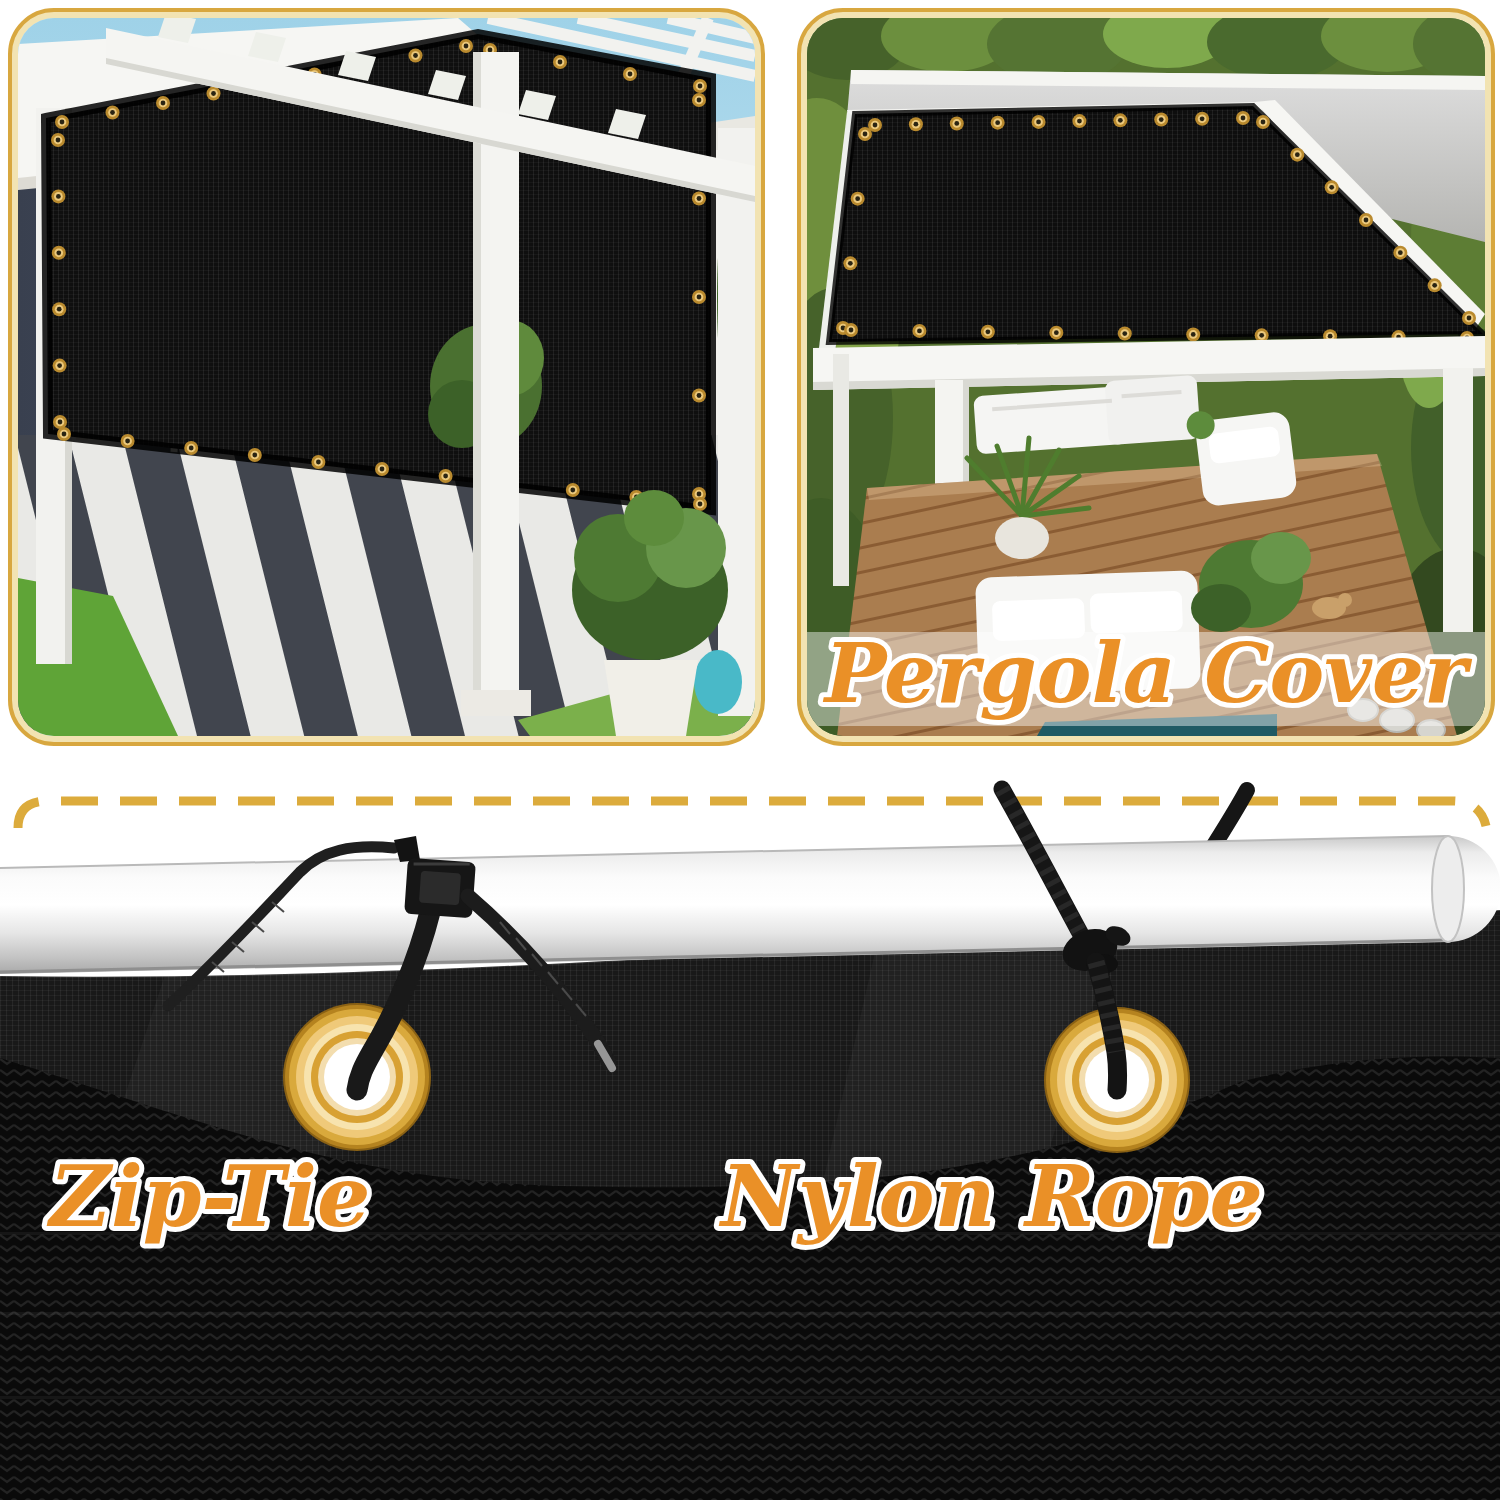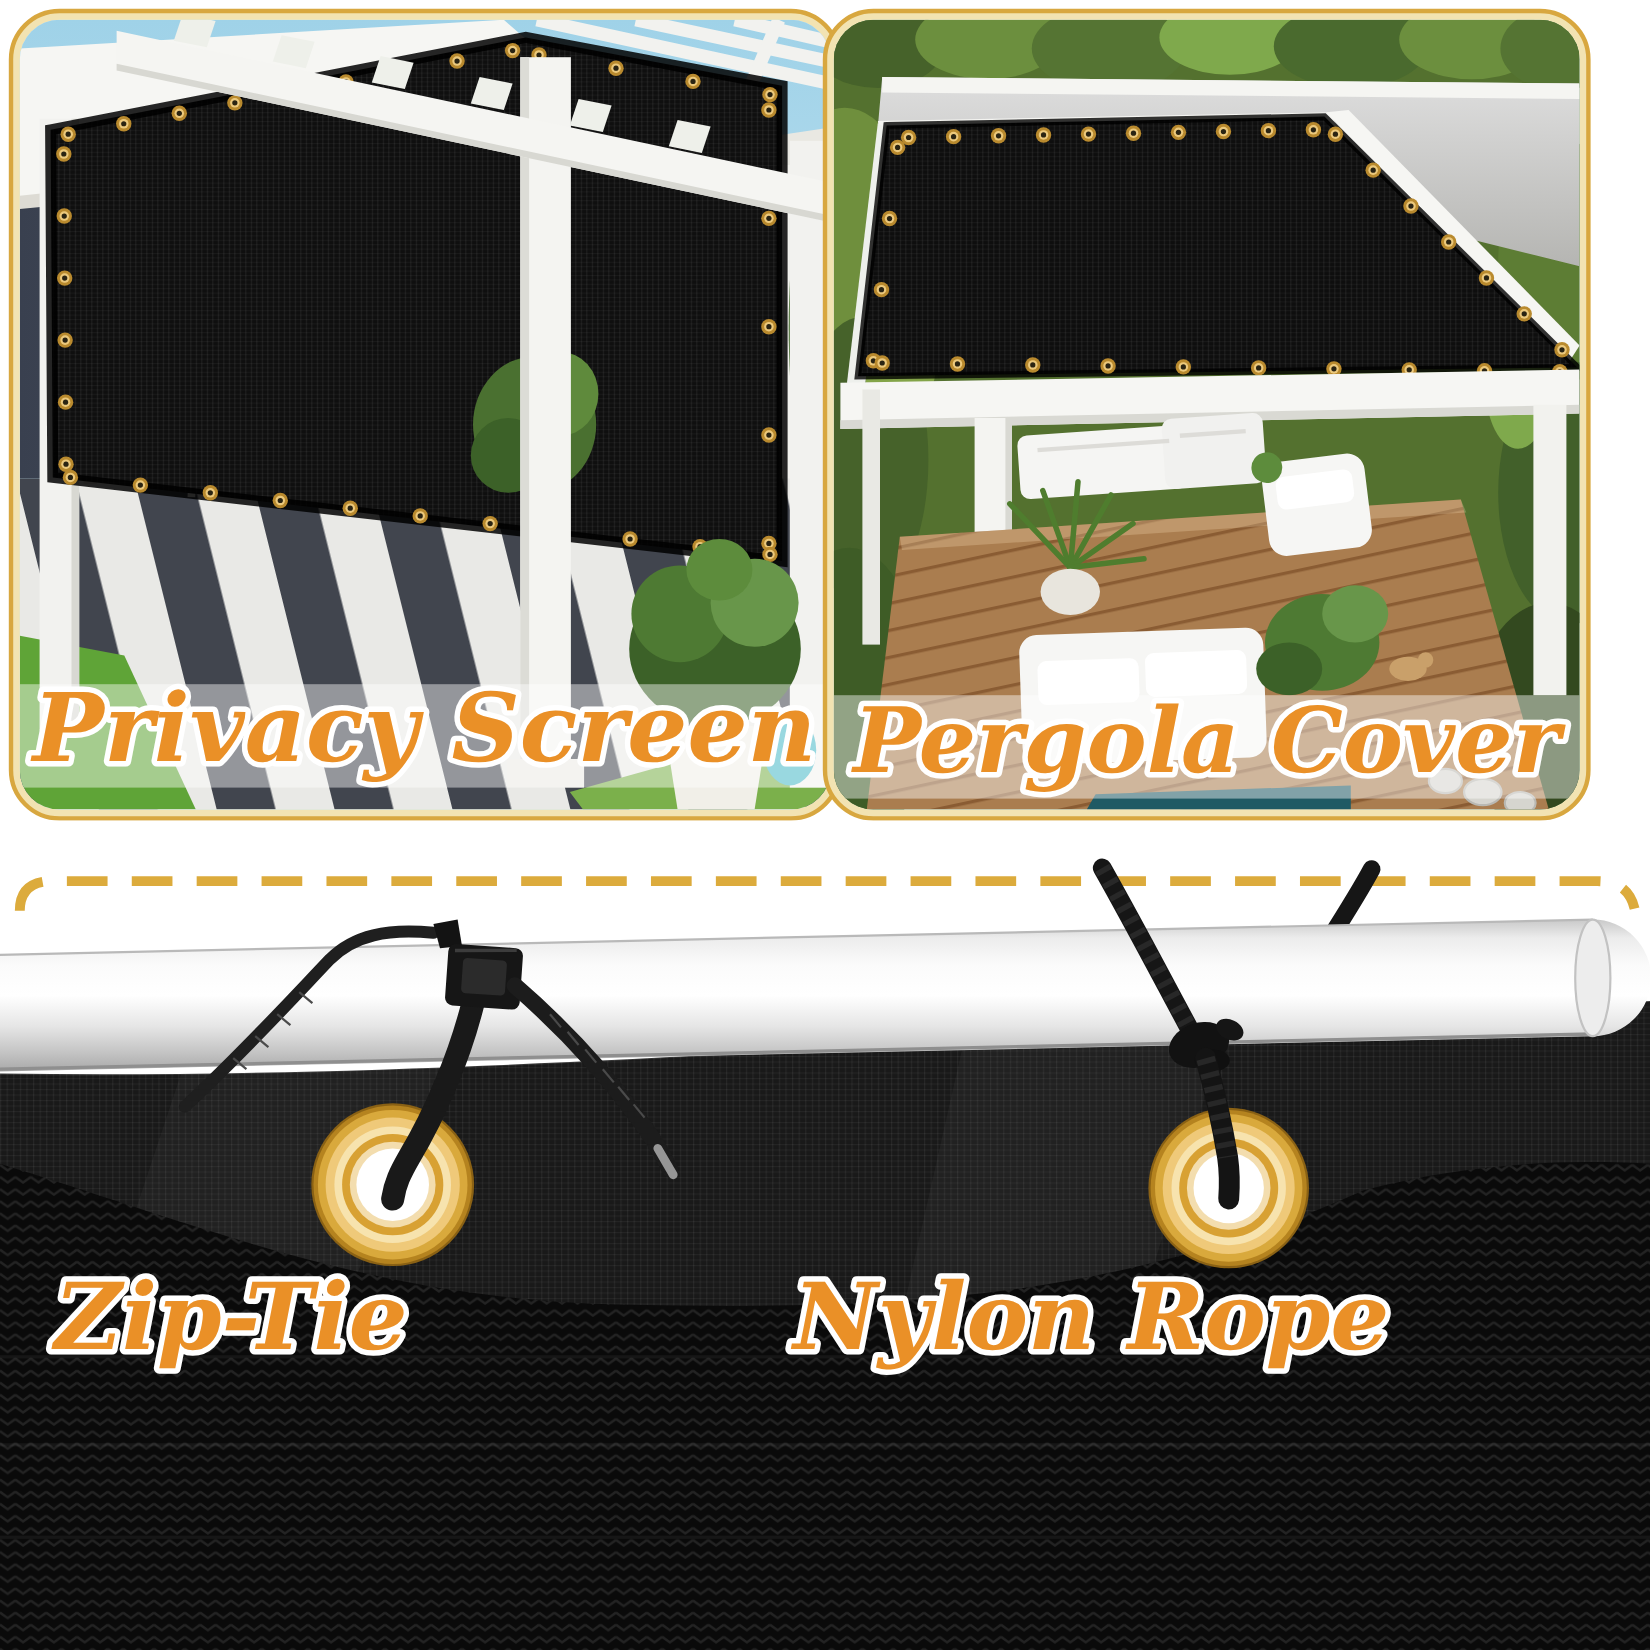--- a/index.html
+++ b/index.html
@@ -1,21 +1,21 @@
 <!DOCTYPE html>
 <html><head>
 <meta charset="utf-8">
 <style>
   html,body{margin:0;padding:0;background:#ffffff;}
   body{width:1500px;height:1500px;overflow:hidden;font-family:"DejaVu Serif",serif;}
   .stage{position:absolute;top:0;left:0;width:1500px;height:1500px;background:#fff;}
   .panel{position:absolute;top:8px;height:738px;box-sizing:border-box;
          border:4px solid #d8a73f;background:#f2e3b2;padding:6px;border-radius:46px;}
   #panel-privacy{left:8px;width:757px;}
-  #panel-pergola{left:748px;width:698px;}
+  #panel-pergola{left:797px;width:698px;}
   .photo{position:relative;width:100%;height:100%;border-radius:36px;overflow:hidden;background:#cfe9f4;}
   .photo>svg.scene{position:absolute;left:0;top:0;width:100%;height:100%;display:block;}
   .caption-band{position:absolute;left:0;right:0;height:94px;background:rgba(255,255,255,0.44);}
   #panel-privacy .caption-band{top:604px;}
   #panel-pergola .caption-band{top:614px;}
   .caption-svg{position:absolute;left:0;top:0;width:100%;height:100%;overflow:visible;}
   text.caption{font-family:"DejaVu Serif",serif;font-weight:bold;font-style:italic;
                paint-order:stroke;stroke-linejoin:round;stroke-linecap:round;}
   .bottom-svg{position:absolute;left:0;top:746px;width:1500px;height:754px;display:block;}
 </style>
@@ -257,25 +257,20 @@
         <g>
           <ellipse cx="700" cy="664" rx="24" ry="32" fill="#49b9c8"></ellipse>
           <path d="M586,642 L680,642 L668,718 L598,718 Z" fill="#f1efe8"></path>
           <ellipse cx="632" cy="572" rx="78" ry="70" fill="#3c6128"></ellipse>
           <ellipse cx="600" cy="540" rx="44" ry="44" fill="#4e7a33"></ellipse>
           <ellipse cx="668" cy="530" rx="40" ry="40" fill="#68964a"></ellipse>
           <ellipse cx="636" cy="500" rx="30" ry="28" fill="#5d8c3c"></ellipse>
         </g>
       </svg>
 
-      <div class="caption-band">
-        <svg class="caption-svg" viewBox="0 0 737 94">
-          <text class="caption" x="368" y="70" font-size="86" text-anchor="middle" stroke-width="10" stroke="#FFFFFF" fill="#EA9027">Privacy Screen</text>
-        </svg>
-      </div>
     </div>
   </div>
 
   <div class="panel" id="panel-pergola">
     <div class="photo">
       <svg class="scene" viewBox="0 0 678 718" preserveAspectRatio="none">
         <defs>
           <linearGradient id="wall2" x1="0" y1="0" x2="0" y2="1">
             <stop offset="0" stop-color="#dedede"></stop>
               <stop offset="1" stop-color="#b5b5b2"></stop>

